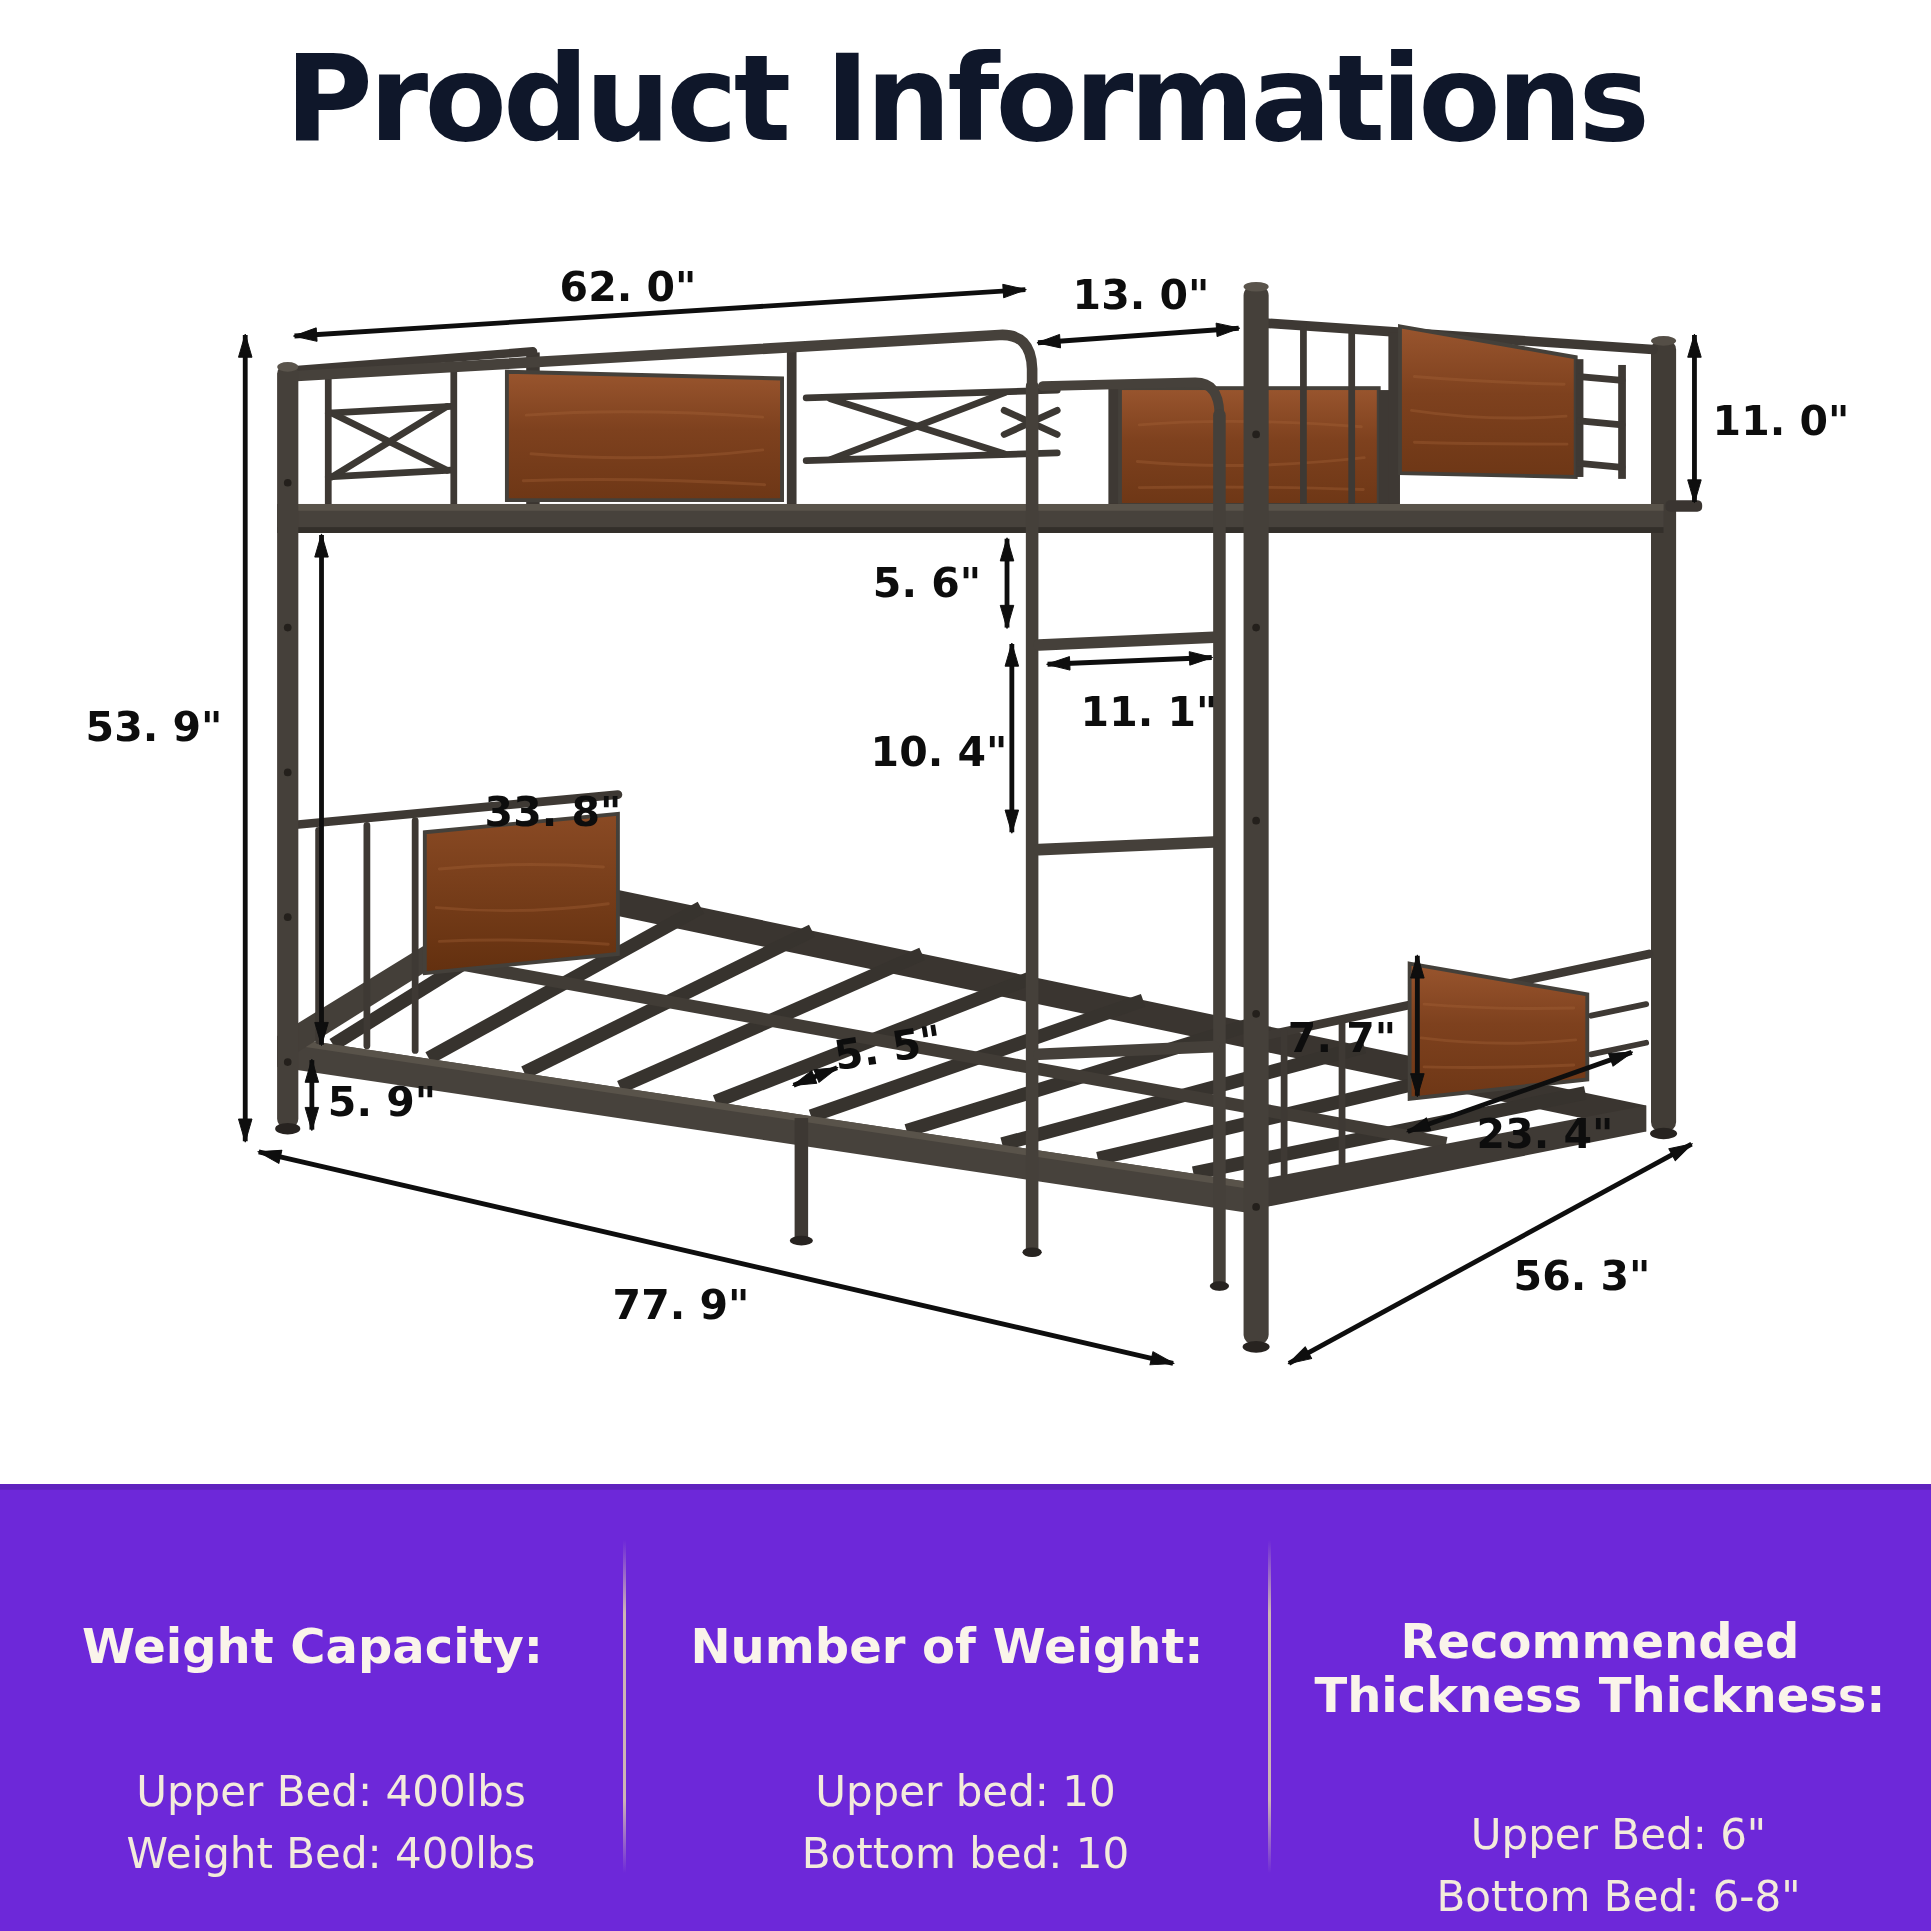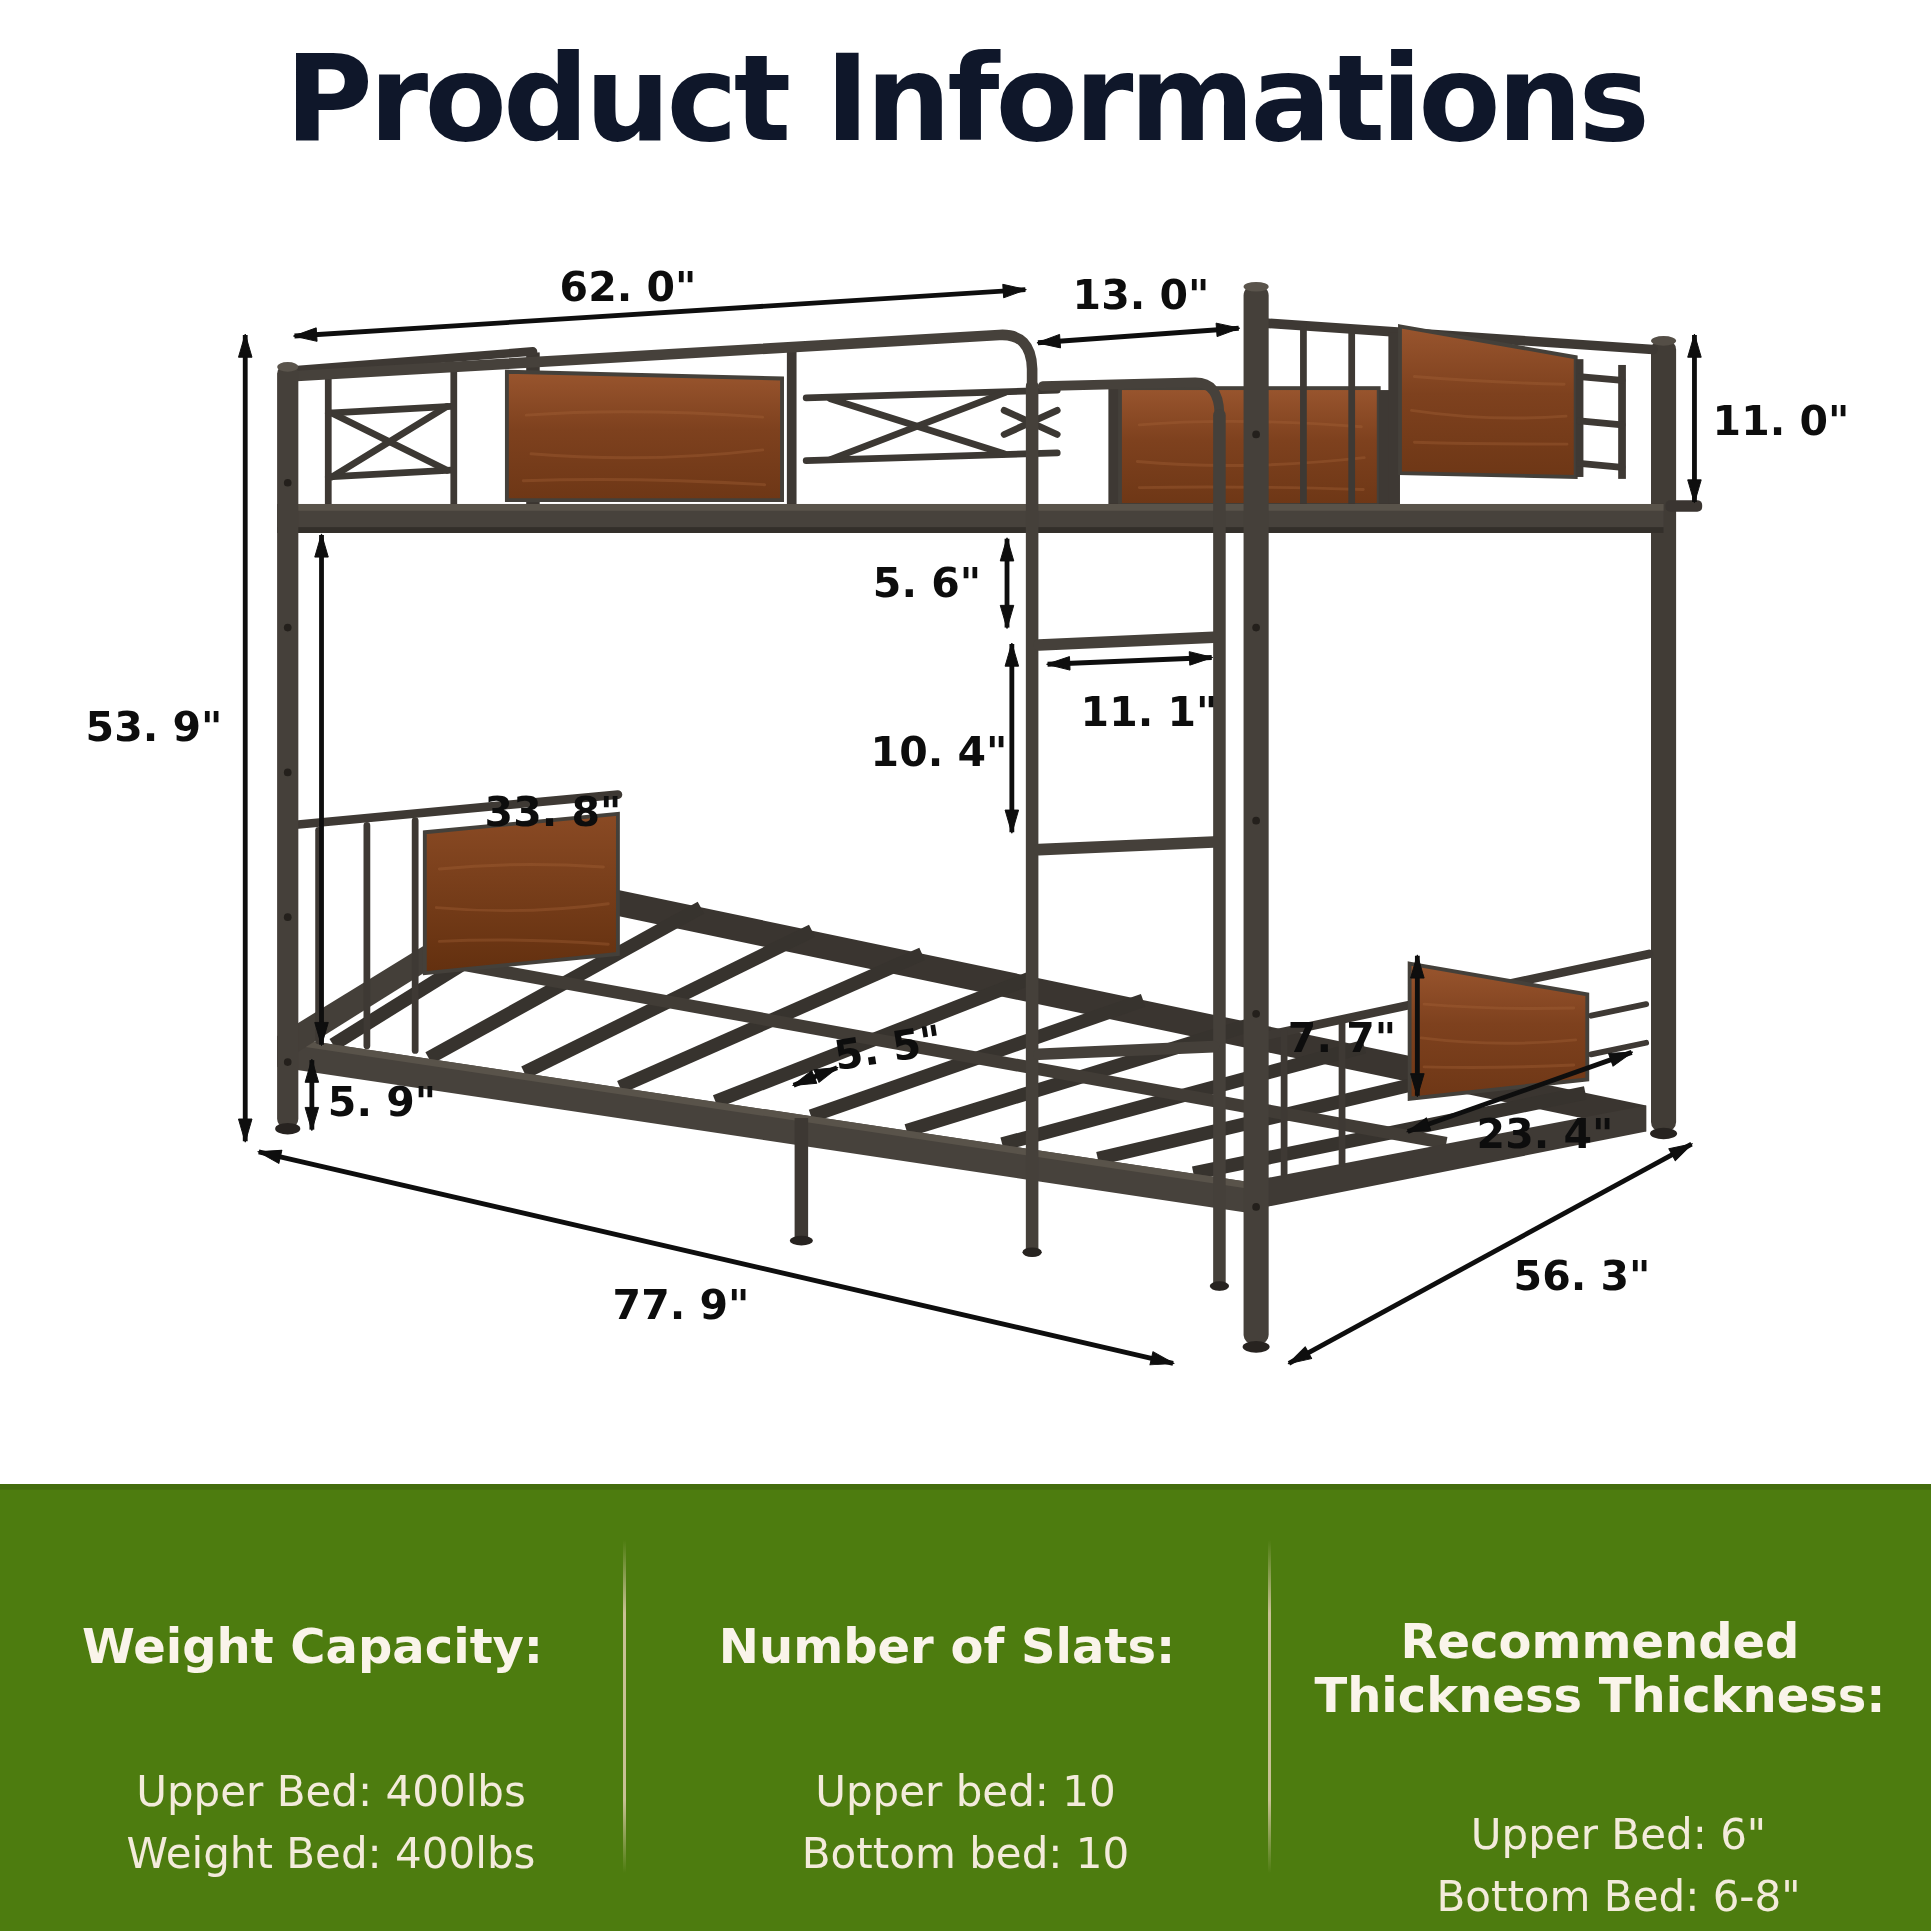--- a/index.html
+++ b/index.html
@@ -10,21 +10,21 @@
     font-size:120px;font-weight:bold;letter-spacing:-3.9px;color:#0f172a;white-space:nowrap;
   }
   .diagram-svg{position:absolute;left:0;top:0;width:1931px;height:1931px;}
   .dim{
     position:absolute;transform:translate(-50%,-50%);
     font-size:41px;font-weight:bold;color:#0d0d0d;letter-spacing:0px;white-space:nowrap;z-index:5;
   }
   .dim.tilt{transform:translate(-50%,-50%) rotate(-9deg);}
   .info-panel{
     position:absolute;left:0;top:1484px;width:1931px;height:447px;
-    background:#4d7c0f;z-index:3;box-shadow:inset 0 5.8px 0 rgba(0,0,0,0.12);
+    background:#6d28d9;z-index:3;box-shadow:inset 0 5.8px 0 rgba(0,0,0,0.12);
   }
   .info-col{position:absolute;top:0;height:447px;text-align:center;color:#f6efe3;}
   .col-a{left:0;width:625px;}
   .col-b{left:625px;width:644px;}
   .col-c{left:1269px;width:662px;margin-top:36px;}
   .col-heading{font-weight:bold;font-size:48px;line-height:54px;color:#faf4ea;}
   .col-a .col-heading,.col-b .col-heading{margin-top:135px;}
   .col-c .col-heading{margin-top:94px;}
   .col-items{font-size:42px;line-height:62px;color:#f3ebdb;font-weight:normal;padding-left:37px;}
   .col-a .col-items,.col-b .col-items{margin-top:88px;}
@@ -235,21 +235,21 @@
       <div class="col-heading">
         <div>Weight Capacity:</div>
       </div>
       <div class="col-items">
         <div>Upper Bed: 400lbs</div>
         <div>Weight Bed: 400lbs</div>
       </div>
     </div>
     <div class="info-col col-b">
       <div class="col-heading">
-        <div>Number of Slats:</div>
+        <div>Number of Weight:</div>
       </div>
       <div class="col-items">
         <div>Upper bed: 10</div>
         <div>Bottom bed: 10</div>
       </div>
     </div>
     <div class="info-col col-c">
       <div class="col-heading">
         <div>Recommended</div>
         <div>Thickness Thickness:</div>

